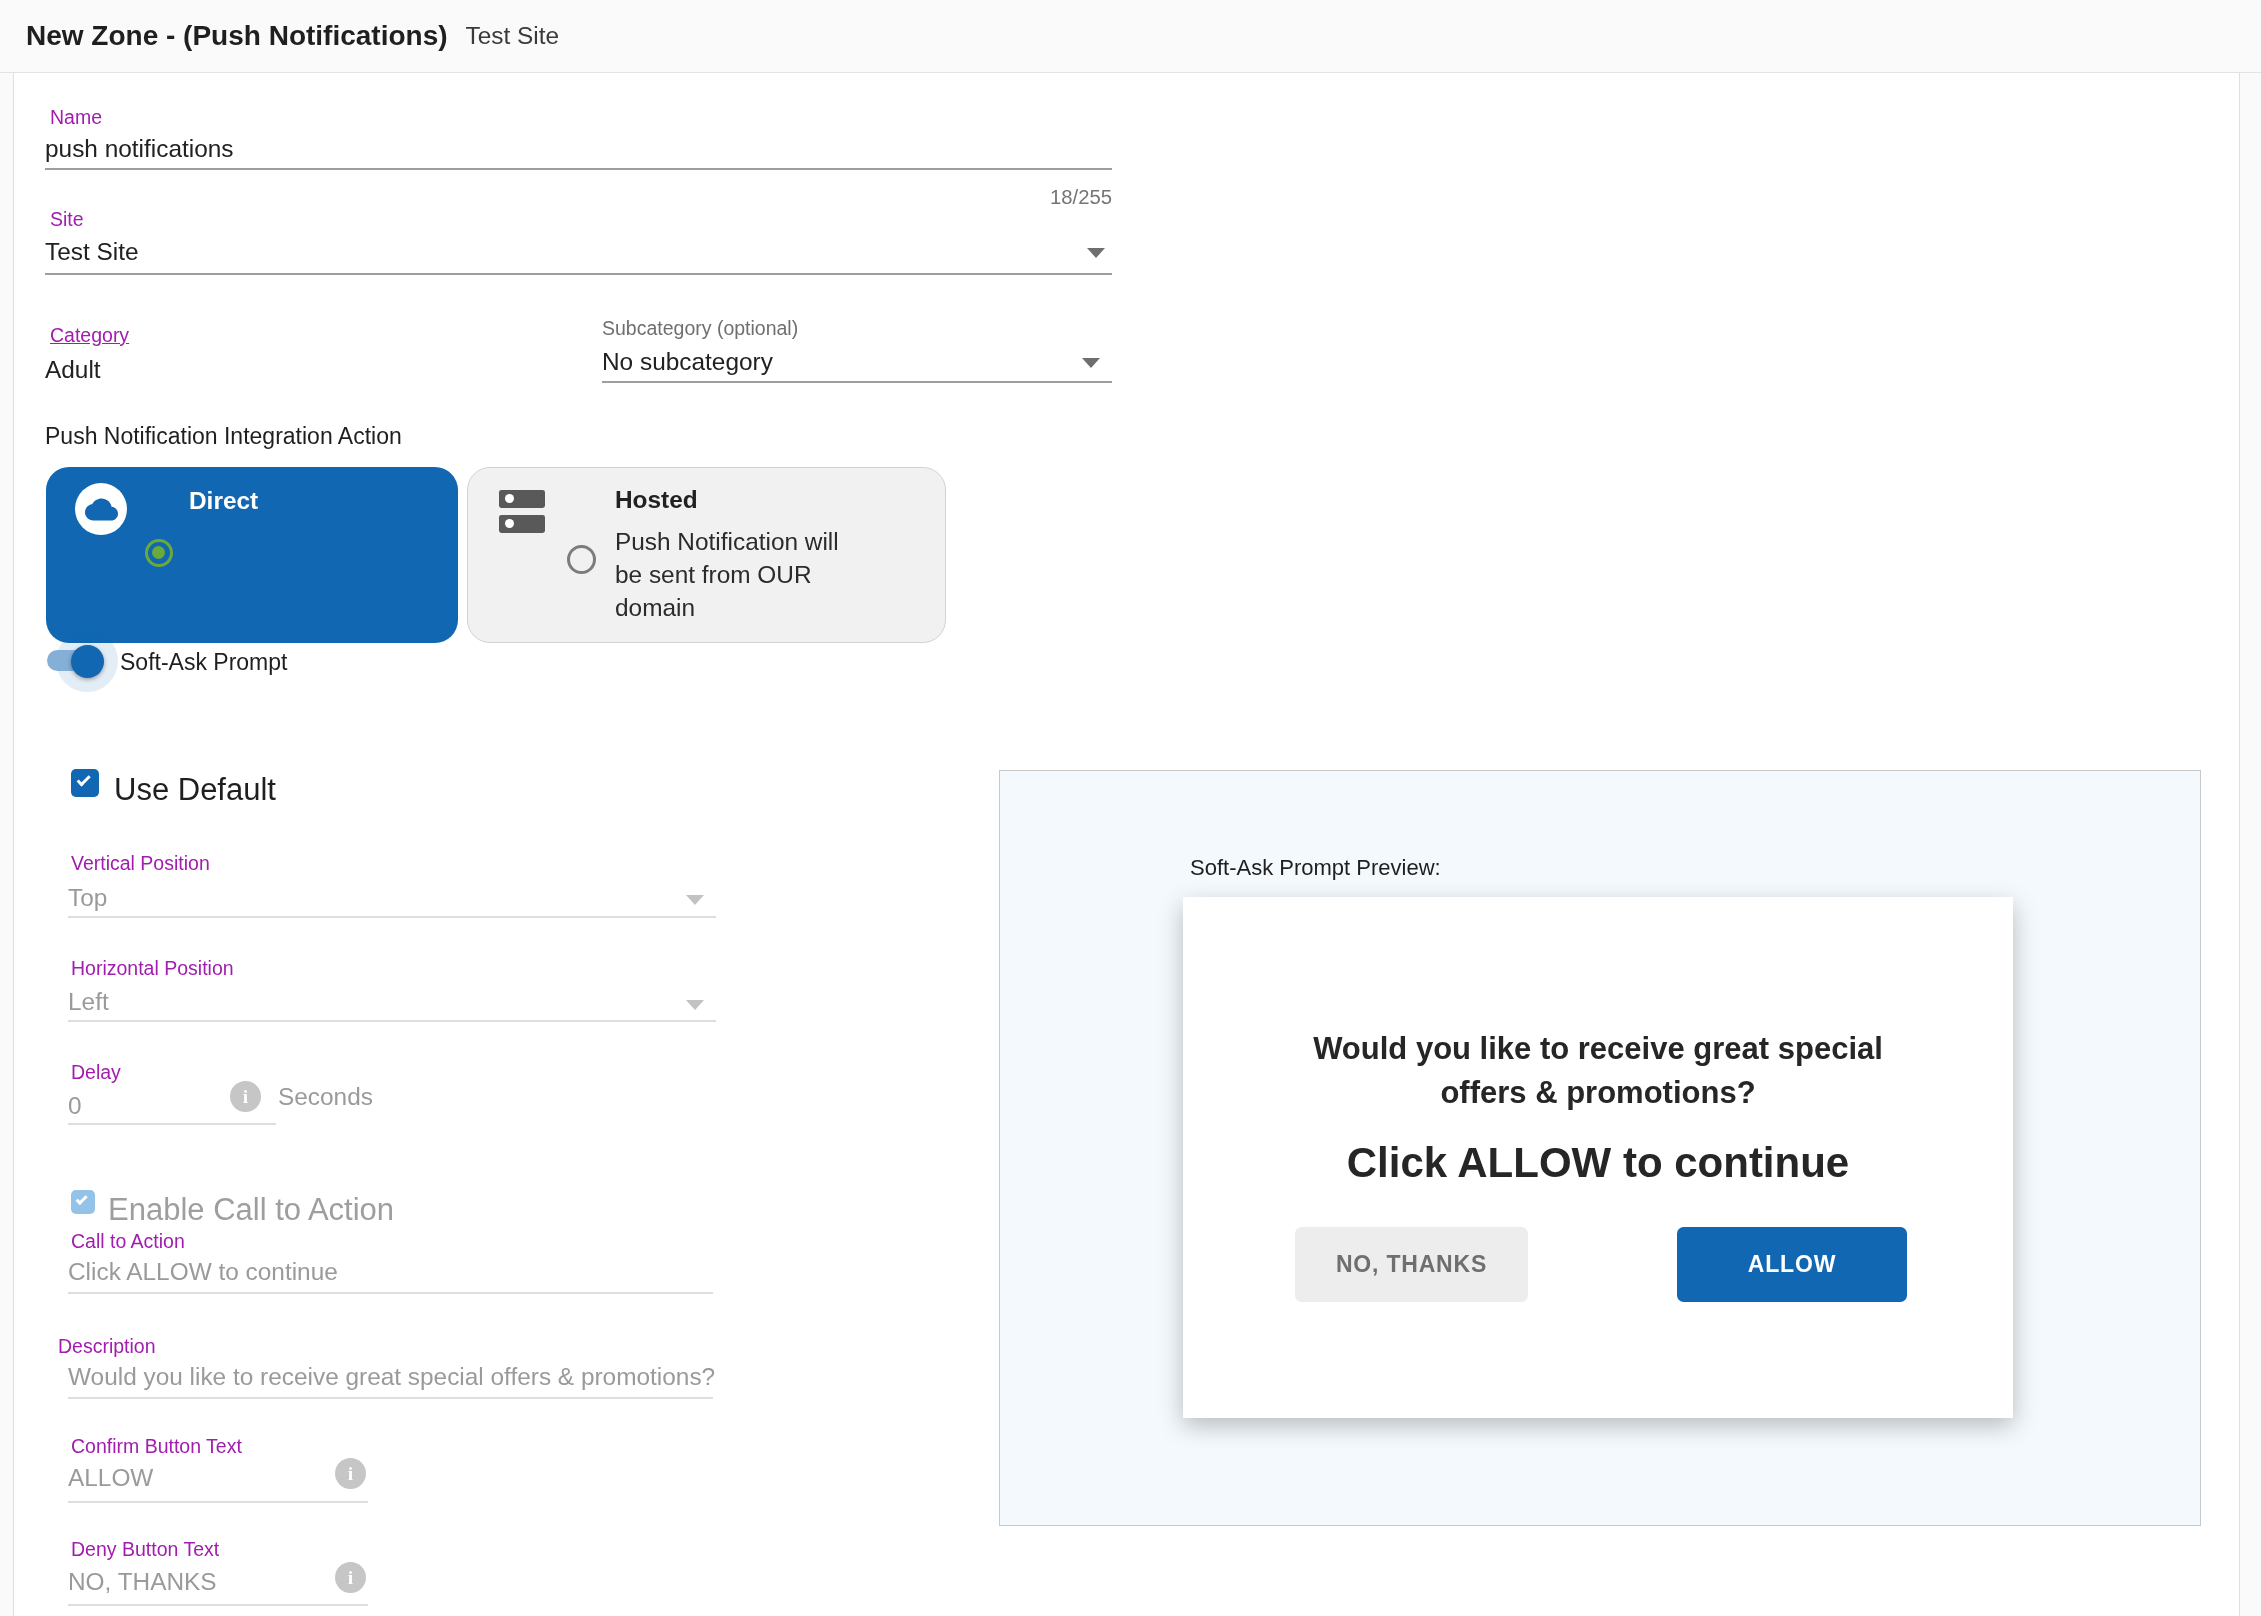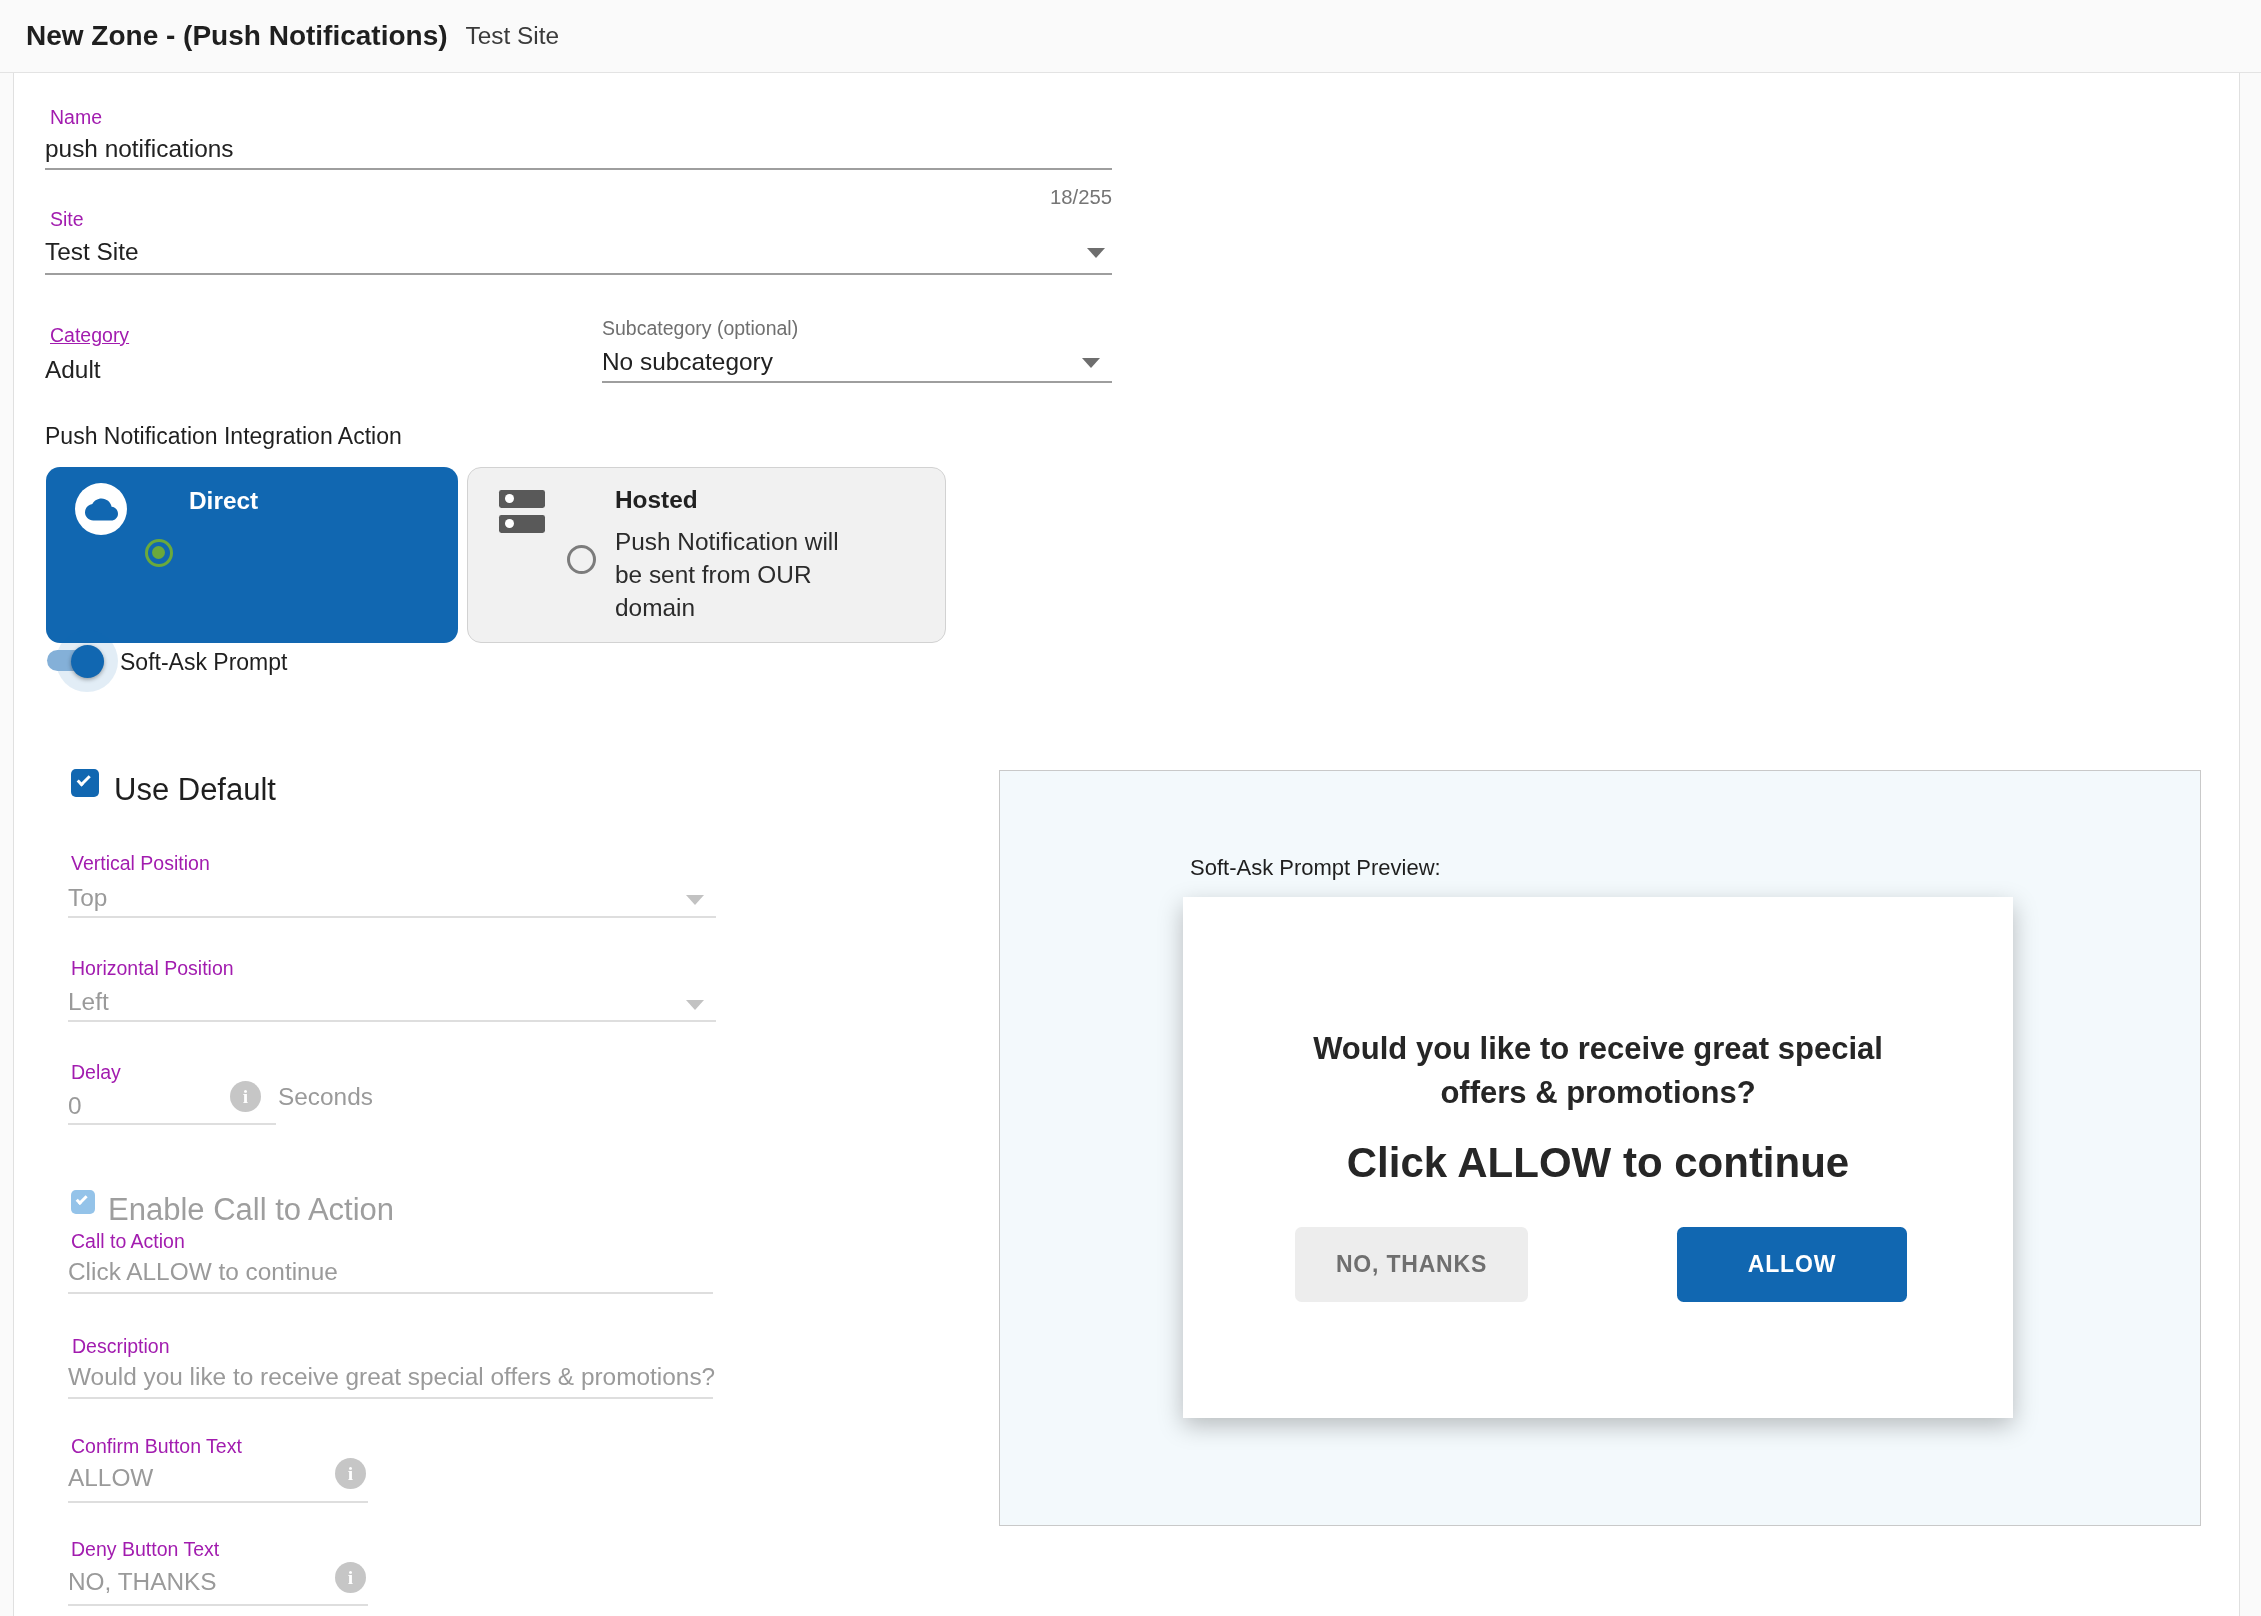--- a/index.html
+++ b/index.html
@@ -25,21 +25,21 @@
   .counter { position:absolute; font-size:20.3px; color:#757575; text-align:right; width:163px; }
 
   .arrow { position:absolute; width:0; height:0;
     border-left:9px solid transparent; border-right:9px solid transparent;
     border-top:10.6px solid #6e6e6e; }
   .arrow--disabled { border-top-color:#c2c2c2; }
 
   .section-title { position:absolute; font-size:23px; color:#1f1f1f; }
 
   
-  .opt-card { position:absolute; width:412px; height:176px; border-radius:14px; cursor:pointer; }
+  .opt-card { position:absolute; width:412px; height:176px; border-radius:23px; cursor:pointer; }
   .opt-card--direct { left:46px; top:467px; background:#1167b1; }
   .opt-card--hosted { left:467px; top:467px; width:479px; background:#f1f1f1; border:1.6px solid #d2d2d2; }
   .opt-title { position:absolute; font-size:24.4px; font-weight:bold; }
   .opt-body  { position:absolute; font-size:24.4px; line-height:33px; width:256px; }
   .cloud-circle { position:absolute; left:29px; top:16.3px; width:52px; height:52px;
     border-radius:50%; background:#ffffff; display:flex; align-items:center; justify-content:center; }
   .server-icon { position:absolute; left:31px; top:22px; width:46px; height:43px; }
   .server-row { position:absolute; left:0; width:46px; height:18px; background:#595959; border-radius:2.4px; }
   .server-dot { position:absolute; left:5.7px; top:4.1px; width:9px; height:9px; border-radius:50%; background:#ffffff; }
   .radio-sel { position:absolute; left:99px; top:72px; width:28px; height:28px;
@@ -173,21 +173,21 @@
 
 <div class="checkbox checkbox--disabled" style="left:71px; top:1190px; width:24.4px; height:24.4px;">
   <div class="checkmark" style="left:4.9px; top:5.7px; width:11.4px; height:5.7px;"></div>
 </div>
 <div class="cb-label cb-label--disabled" style="left:108px; top:1192px;">Enable Call to Action</div>
 
 <div class="lbl" style="left:71px; top:1230px;text-align:right;">Call to Action</div>
 <div class="val val--disabled" style="left:68px; top:1258px;">Click ALLOW to continue</div>
 <div class="line line--disabled" style="left:68px; top:1292px; width:645px;"></div>
 
-<div class="lbl" style="left:72px; top:1335px;">Description</div>
+<div class="lbl" style="left:58px; top:1335px;">Description</div>
 <div class="val val--disabled" style="left:68px; top:1363px;">Would you like to receive great special offers &amp; promotions?</div>
 <div class="line line--disabled" style="left:68px; top:1397px; width:645px;"></div>
 
 <div class="lbl" style="left:71px; top:1435px;">Confirm Button Text</div>
 <div class="val val--disabled" style="left:68px; top:1464px;">ALLOW</div>
 <div class="info-icon" style="left:335px; top:1458px;"></div>
 <div class="line line--disabled" style="left:68px; top:1501px; width:300px;"></div>
 
 <div class="lbl" style="left:71px; top:1538px;">Deny Button Text</div>
 <div class="val val--disabled" style="left:68px; top:1568px;">NO, THANKS</div>

